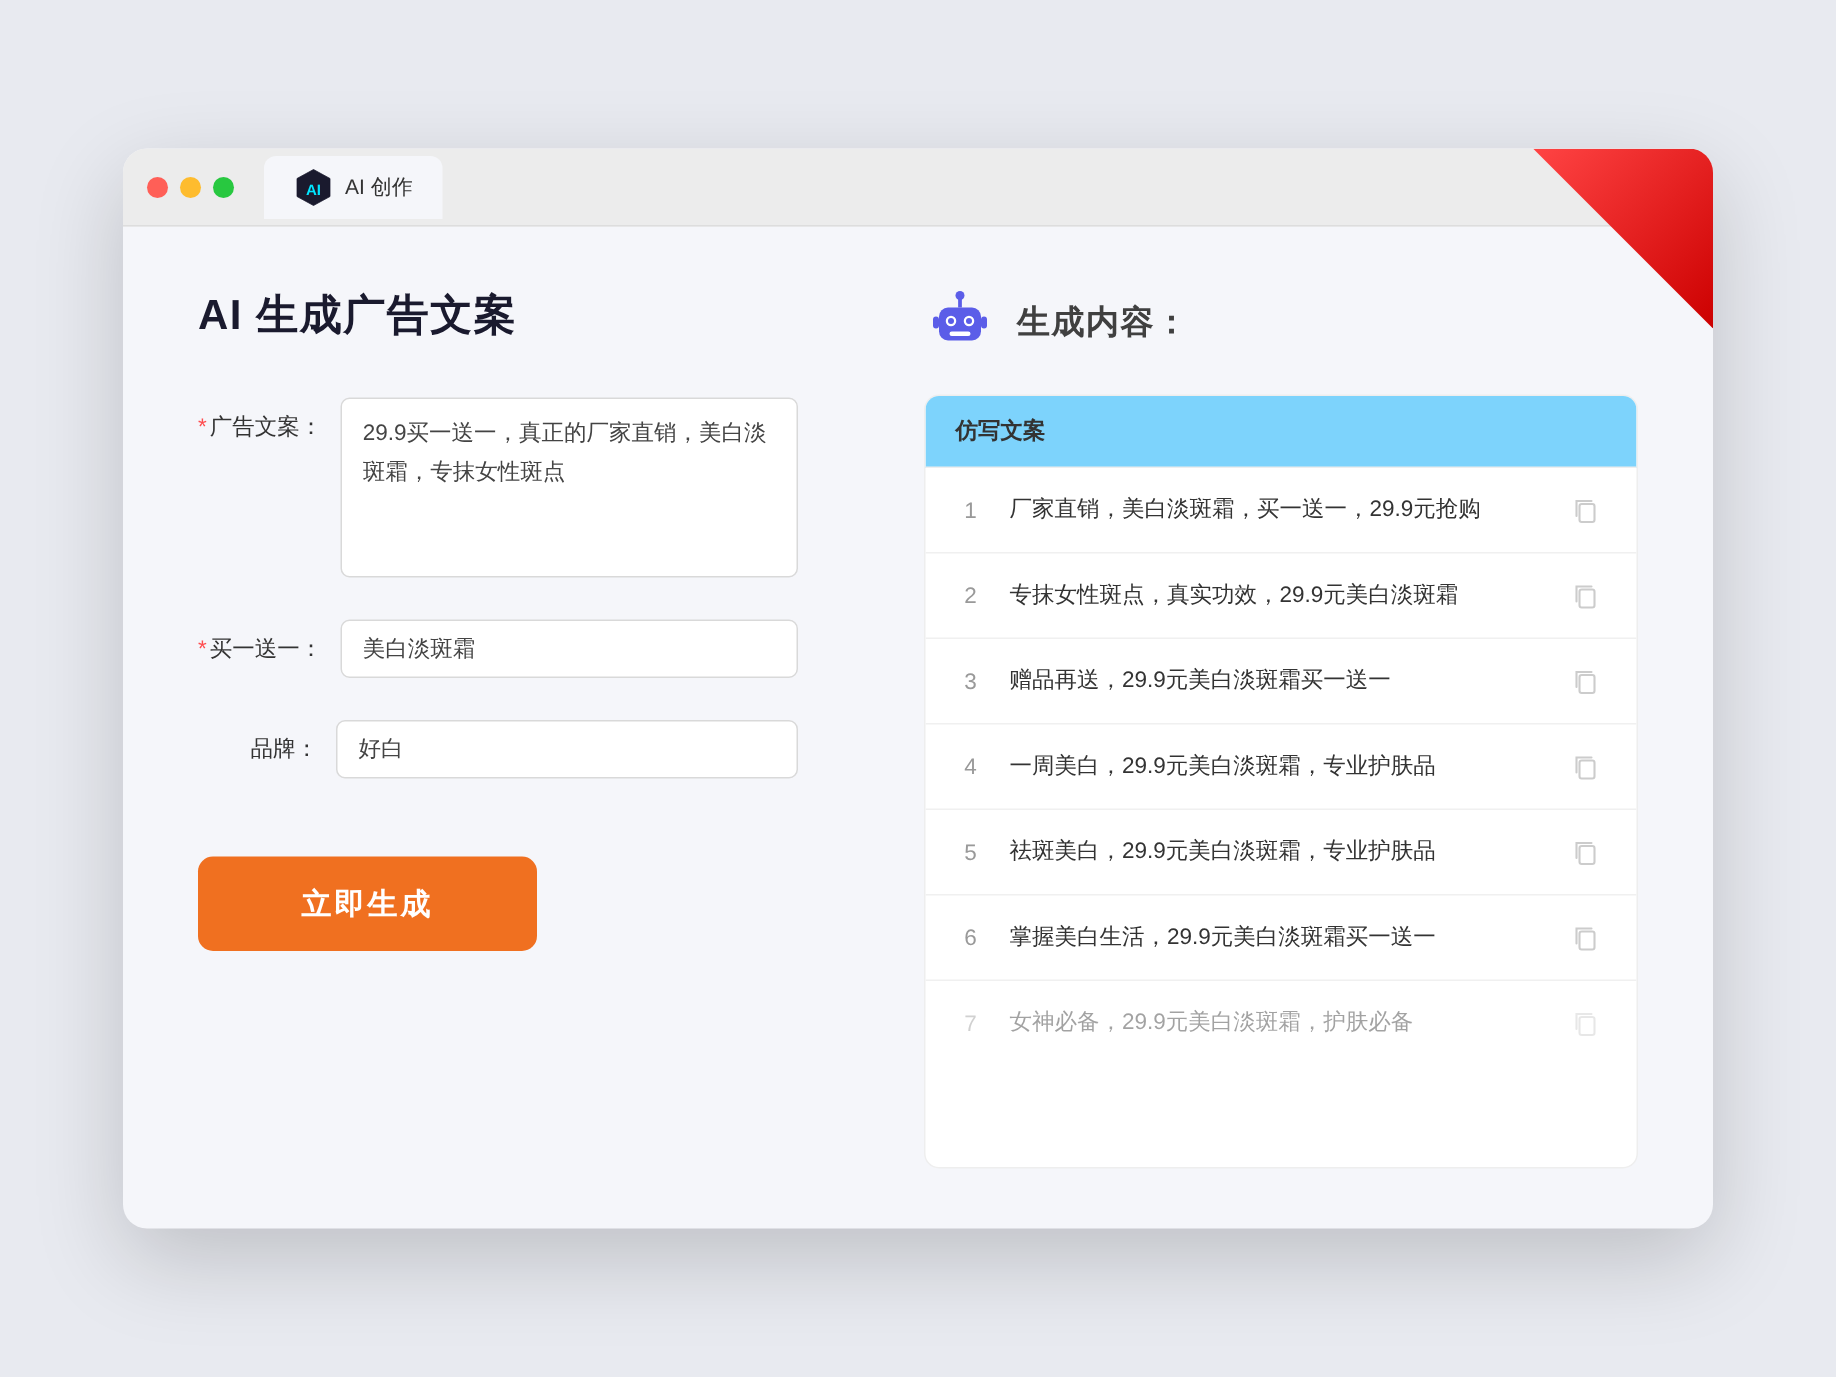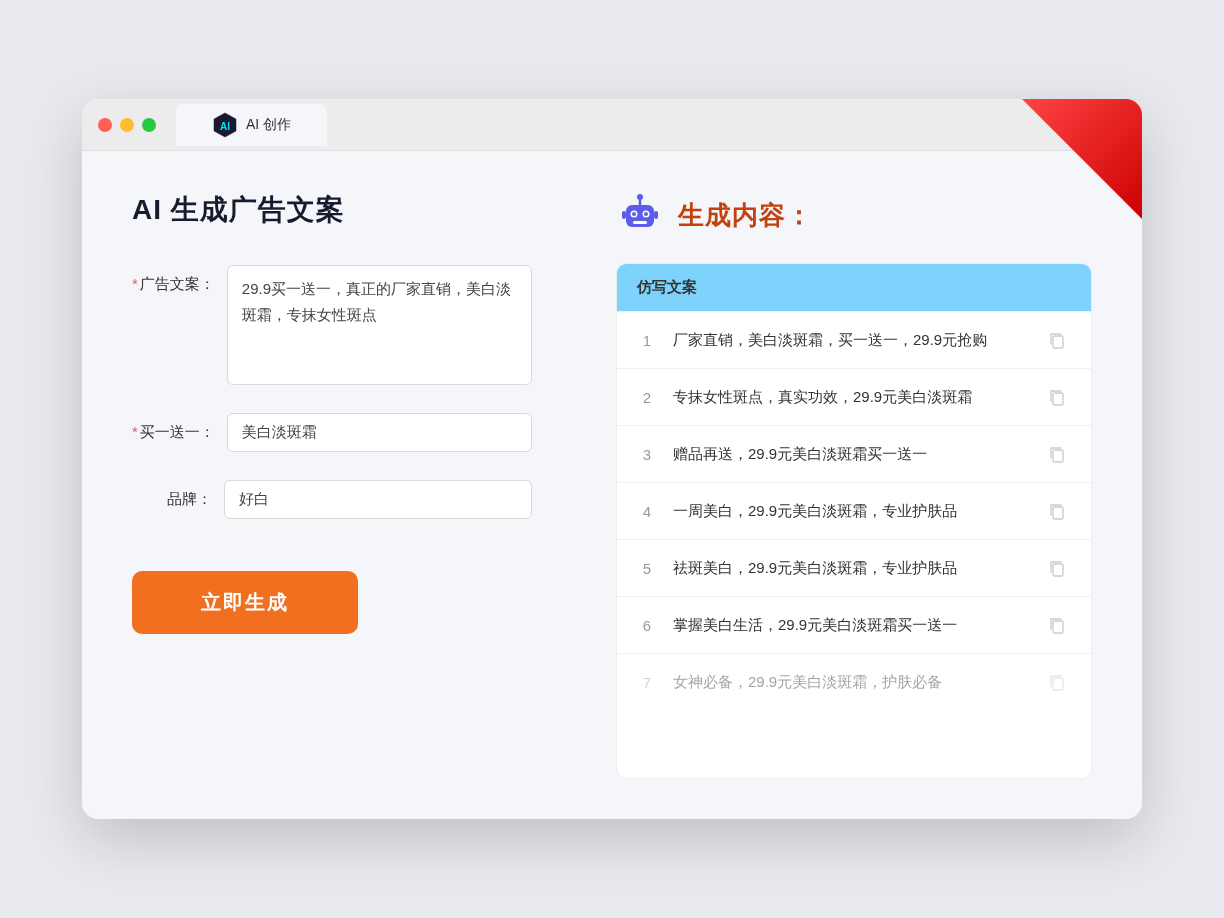--- a/index.html
+++ b/index.html
@@ -44,21 +44,21 @@
       height: 14px;
       border-radius: 50%;
     }
     .tl-red { background: #ff5f57; }
     .tl-yellow { background: #febc2e; }
     .tl-green { background: #28c840; }
 
     .tab {
       background: #f5f6fa;
       border-radius: 8px 8px 0 0;
-      padding: 8px 36px;
+      padding: 8px 20px;
       display: flex;
       align-items: center;
       gap: 8px;
       font-size: 14px;
       color: #333;
     }
 
     
     .main-content {
       display: flex;
@@ -141,23 +141,23 @@
     }
 
     .right-header {
       display: flex;
       align-items: center;
       gap: 14px;
       margin-bottom: 24px;
     }
 
     .right-title {
-      font-size: 26px;
+      font-size: 22px;
       font-weight: 600;
-      color: #c2410c;
+      color: #404040;
       letter-spacing: 1px;
     }
 
     .results-table {
       background: #fff;
       border-radius: 10px;
       overflow: hidden;
       border: 1px solid #eee;
       flex: 1;
     }

